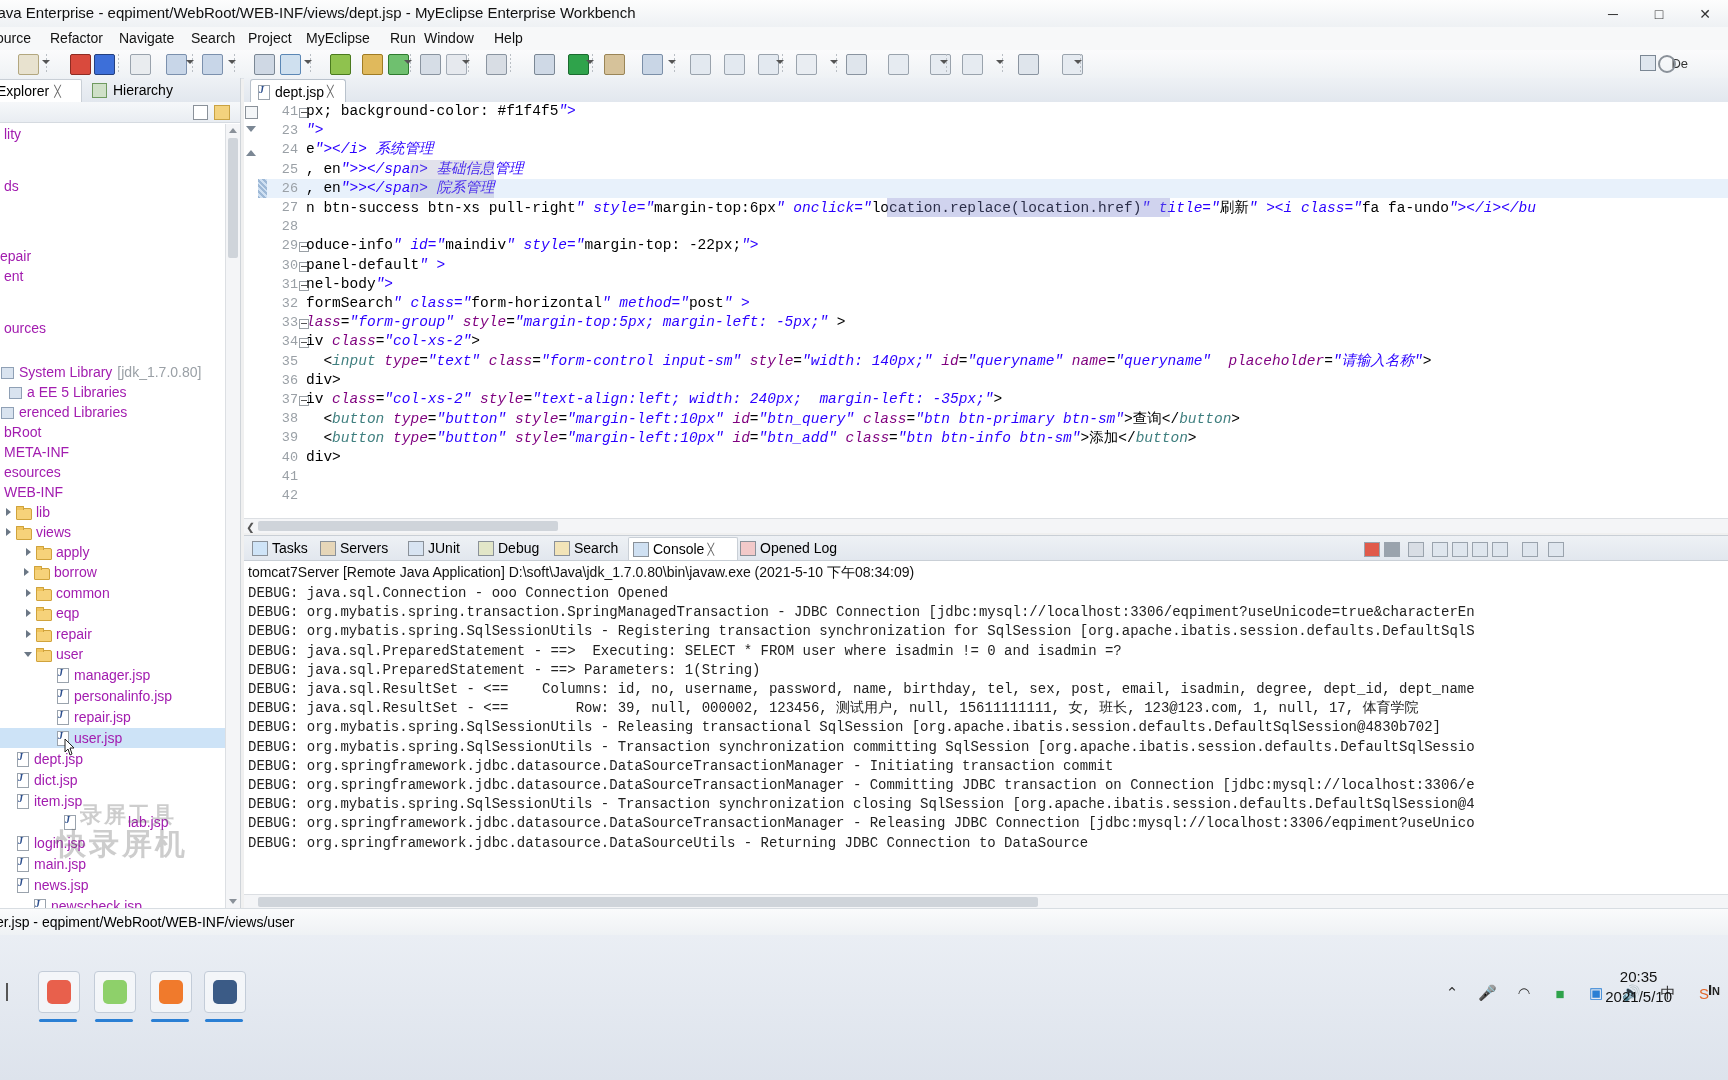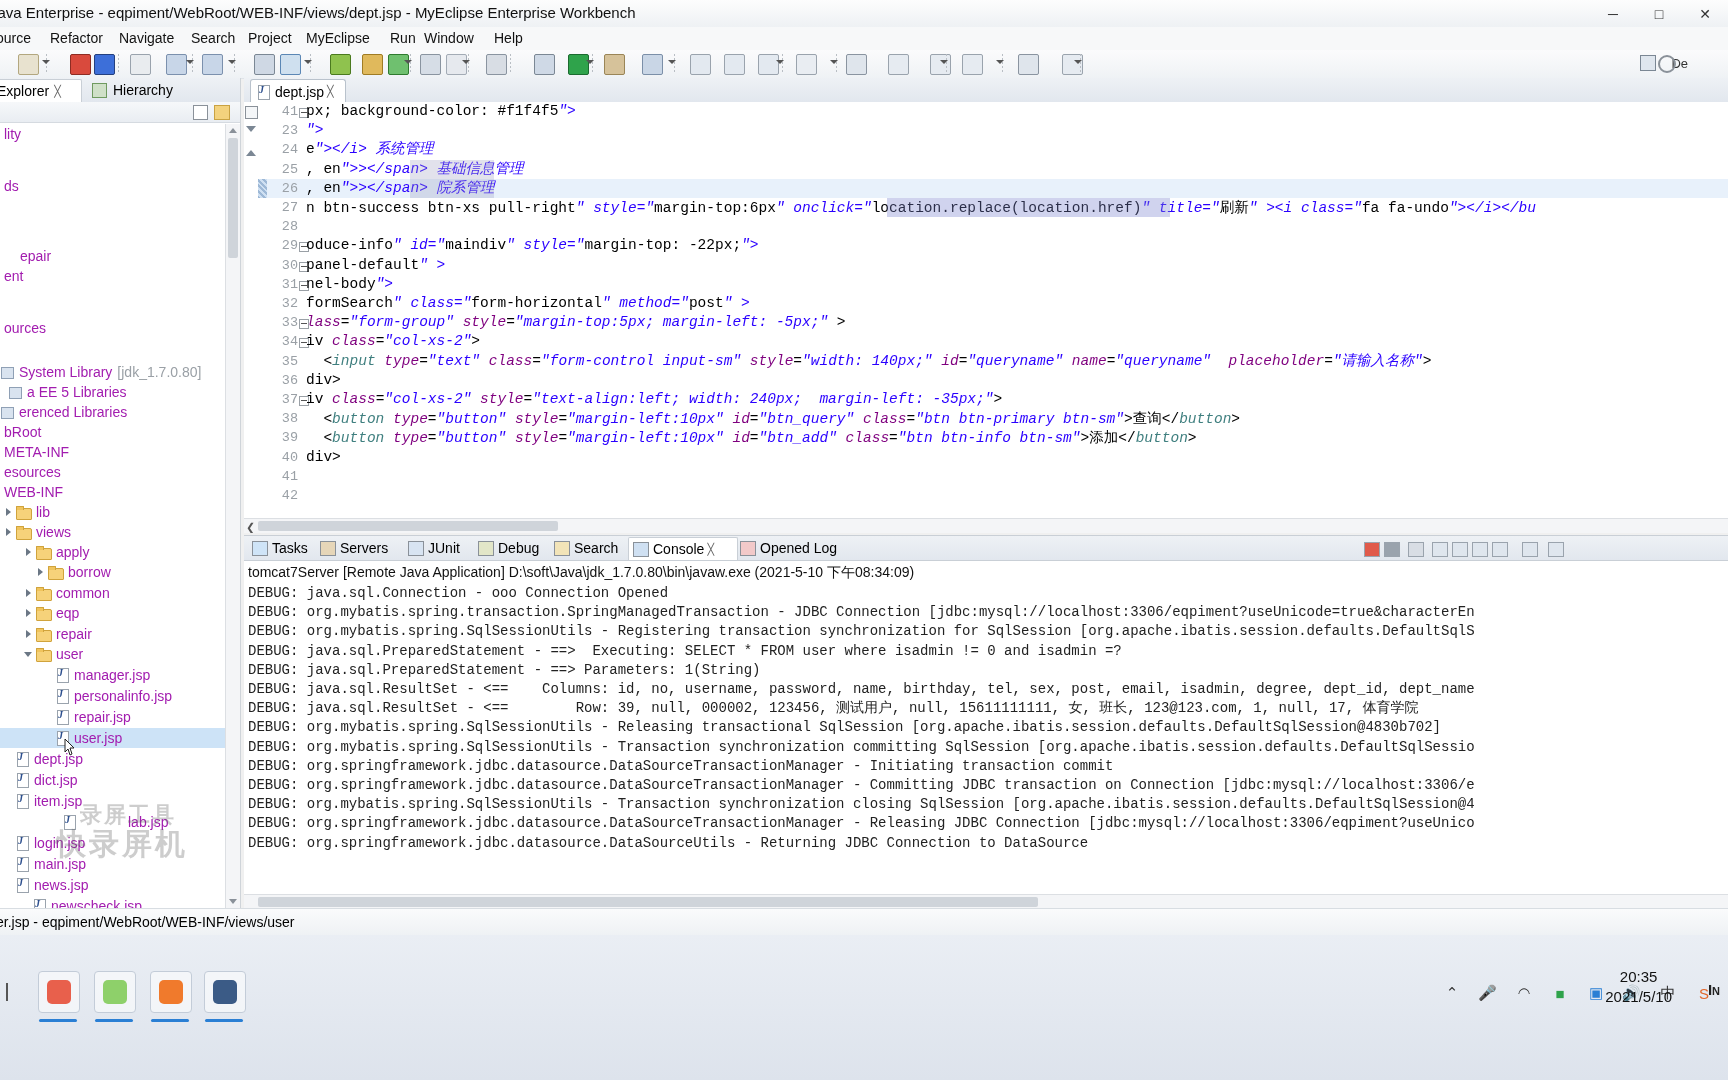--- a/index.html
+++ b/index.html
@@ -241,21 +241,21 @@
     <div style="position:absolute;right:10px;top:3px;width:14px;height:13px;background:#f3d27e;border:1px solid #c9a243;"></div>
     <div style="position:absolute;right:-4px;top:0px;width:14px;height:13px;"></div>
   </div>
   <div id="tree">
       <div class="tn" style="top: 0px; left: 0px; width: 225px; padding-left: 4px; box-sizing: border-box;">
         <span class="name">lity</span>
       </div>
       <div class="tn" style="top: 52px; left: 0px; width: 225px; padding-left: 4px; box-sizing: border-box;">
         <span class="name">ds</span>
       </div>
-      <div class="tn" style="top: 122px; left: 0px; width: 225px; padding-left: 20px; box-sizing: border-box;">
+      <div class="tn" style="top: 122px; left: 0px; width: 225px; padding-left: 0; box-sizing: border-box;">
         <span class="name">epair</span>
       </div>
       <div class="tn" style="top: 142px; left: 0px; width: 225px; padding-left: 4px; box-sizing: border-box;">
         <span class="name">ent</span>
       </div>
       <div class="tn" style="top: 194px; left: 0px; width: 225px; padding-left: 4px; box-sizing: border-box;">
         <span class="name">ources</span>
       </div>
       <div class="tn" style="top: 238px; left: 0px; width: 225px; padding-left: 4px; box-sizing: border-box;">
         <span class="lib-ic" style="margin-left: -4px;"></span>
@@ -290,21 +290,21 @@
       <div class="tn" style="top: 398px; left: 0px; width: 225px; padding-left: 4px; box-sizing: border-box;">
         <span class="twisty" style="position: relative; width: 10px; height: 10px; flex: 0 0 auto; margin-right: 2px;"></span>
         <span class="folder-ic"></span>
         <span class="name">views</span>
       </div>
       <div class="tn" style="top: 418px; left: 0px; width: 225px; padding-left: 24px; box-sizing: border-box;">
         <span class="twisty" style="position: relative; width: 10px; height: 10px; flex: 0 0 auto; margin-right: 2px;"></span>
         <span class="folder-ic"></span>
         <span class="name">apply</span>
       </div>
-      <div class="tn" style="top: 438px; left: 0px; width: 225px; padding-left: 36px; box-sizing: border-box;">
+      <div class="tn" style="top: 438px; left: 0px; width: 225px; padding-left: 22px; box-sizing: border-box;">
         <span class="twisty" style="position: relative; width: 10px; height: 10px; flex: 0 0 auto; margin-right: 2px;"></span>
         <span class="folder-ic"></span>
         <span class="name">borrow</span>
       </div>
       <div class="tn" style="top: 459px; left: 0px; width: 225px; padding-left: 24px; box-sizing: border-box;">
         <span class="twisty" style="position: relative; width: 10px; height: 10px; flex: 0 0 auto; margin-right: 2px;"></span>
         <span class="folder-ic"></span>
         <span class="name">common</span>
       </div>
       <div class="tn" style="top: 479px; left: 0px; width: 225px; padding-left: 24px; box-sizing: border-box;">

